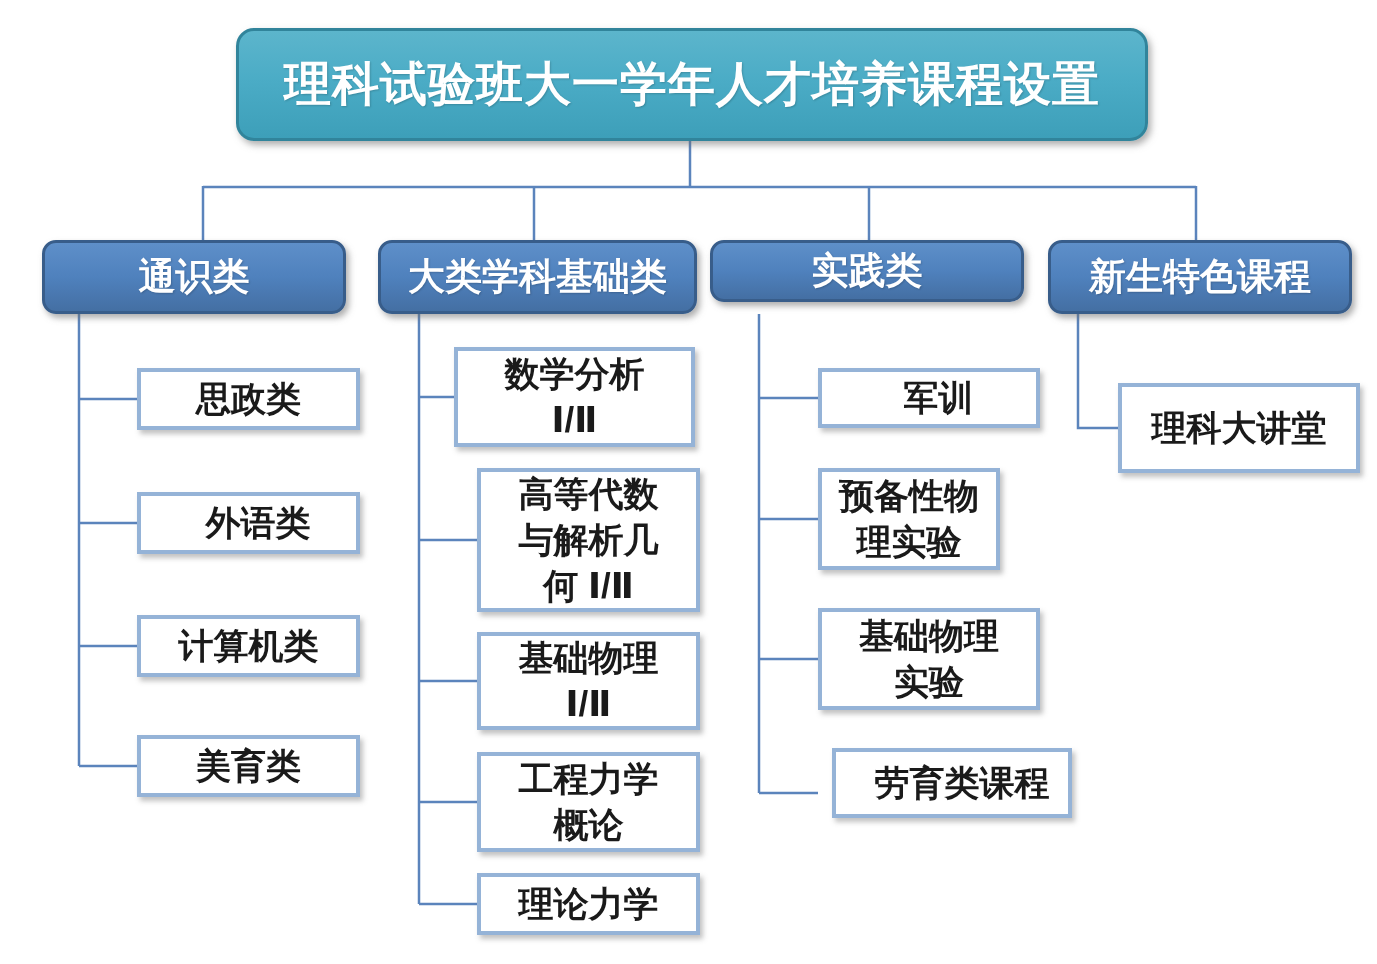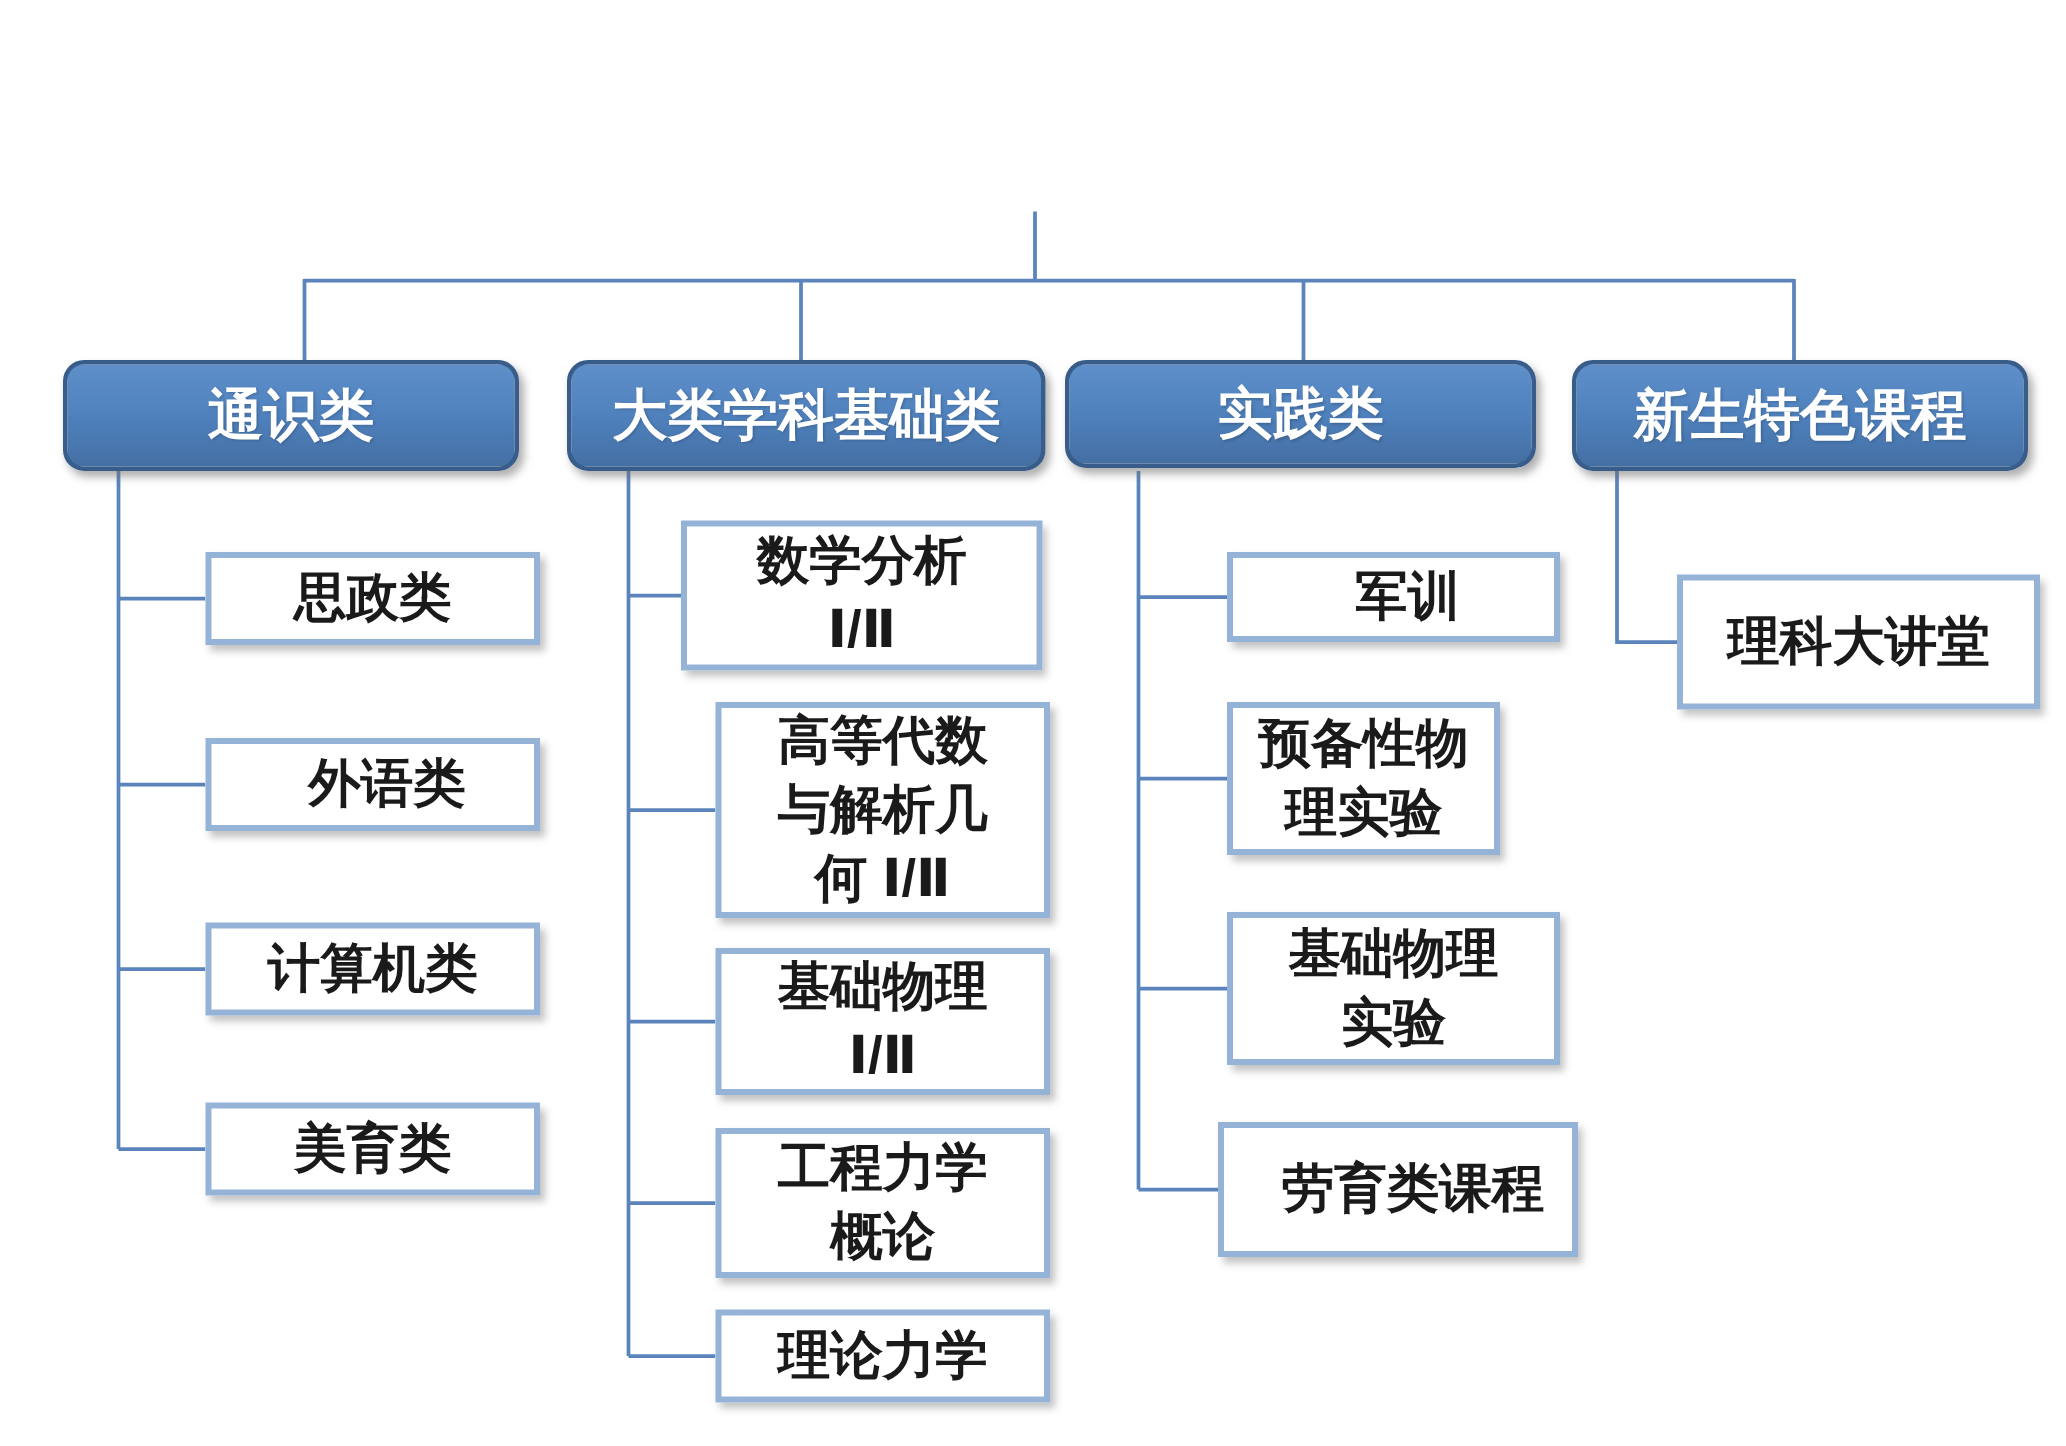--- a/index.html
+++ b/index.html
@@ -93,24 +93,25 @@
       <path d="M759 314 V793"></path>
       <path d="M759 398 H818"></path>
       <path d="M759 519 H818"></path>
       <path d="M759 659 H818"></path>
       <path d="M759 793 H818"></path>
 
       <path d="M1078 314 V428 H1118"></path>
     </g>
   </svg>
 
+  <div class="node root-node" style="left:236px; top:28px; width:912px; height:113px;">理科试验班大一学年人才培养课程设置</div>
 
   <div class="node category-node" style="left:42px; top:240px; width:304px; height:74px;">通识类</div>
   <div class="node category-node" style="left:378px; top:240px; width:319px; height:74px;">大类学科基础类</div>
-  <div class="node category-node" style="left:710px; top:240px; width:314px; height:72px;">实践类</div>
+  <div class="node category-node" style="left:710px; top:240px; width:314px; height:62px;">实践类</div>
   <div class="node category-node" style="left:1048px; top:240px; width:304px; height:74px;">新生特色课程</div>
 
   <div class="node leaf-node" style="left:137px; top:368px; width:223px; height:62px;">思政类</div>
   <div class="node leaf-node" style="left:137px; top:492px; width:223px; height:62px;padding-left:19px;">外语类</div>
   <div class="node leaf-node" style="left:137px; top:615px; width:223px; height:62px;">计算机类</div>
   <div class="node leaf-node" style="left:137px; top:735px; width:223px; height:62px;">美育类</div>
 
   <div class="node leaf-node" style="left:454px; top:347px; width:241px; height:100px;">数学分析
 Ⅰ/Ⅱ</div>
   <div class="node leaf-node" style="left:477px; top:468px; width:223px; height:144px;">高等代数
@@ -120,17 +121,17 @@
 Ⅰ/Ⅱ</div>
   <div class="node leaf-node" style="left:477px; top:752px; width:223px; height:100px;">工程力学
 概论</div>
   <div class="node leaf-node" style="left:477px; top:873px; width:223px; height:62px;">理论力学</div>
 
   <div class="node leaf-node" style="left:818px; top:368px; width:222px; height:60px;padding-left:19px;">军训</div>
   <div class="node leaf-node" style="left:818px; top:468px; width:182px; height:102px;">预备性物
 理实验</div>
   <div class="node leaf-node" style="left:818px; top:608px; width:222px; height:102px;">基础物理
 实验</div>
-  <div class="node leaf-node" style="left:812px; top:748px; width:240px; height:90px;padding-left:20px;">劳育类课程</div>
+  <div class="node leaf-node" style="left:832px; top:748px; width:240px; height:70px;padding-left:20px;">劳育类课程</div>
 
   <div class="node leaf-node" style="left:1118px; top:383px; width:242px; height:90px;">理科大讲堂</div>
 
 </div>
 
 </body></html>

